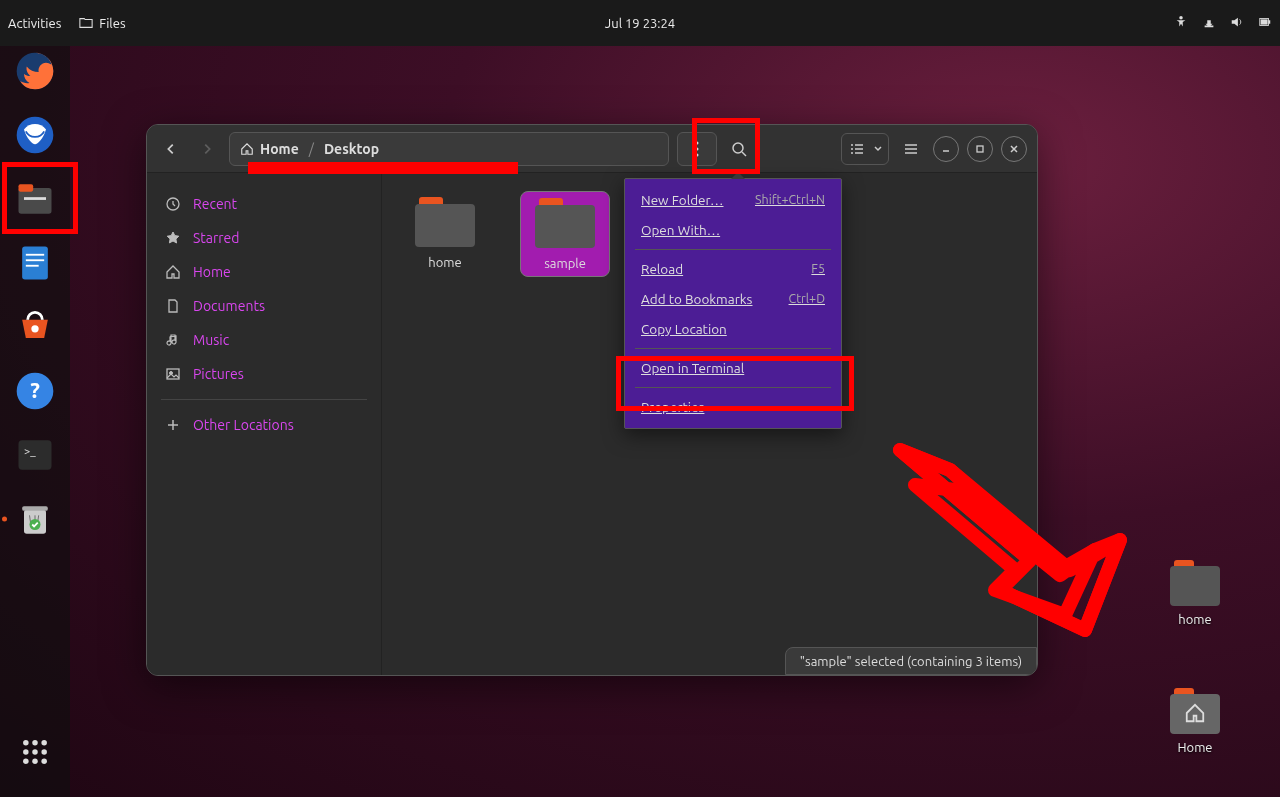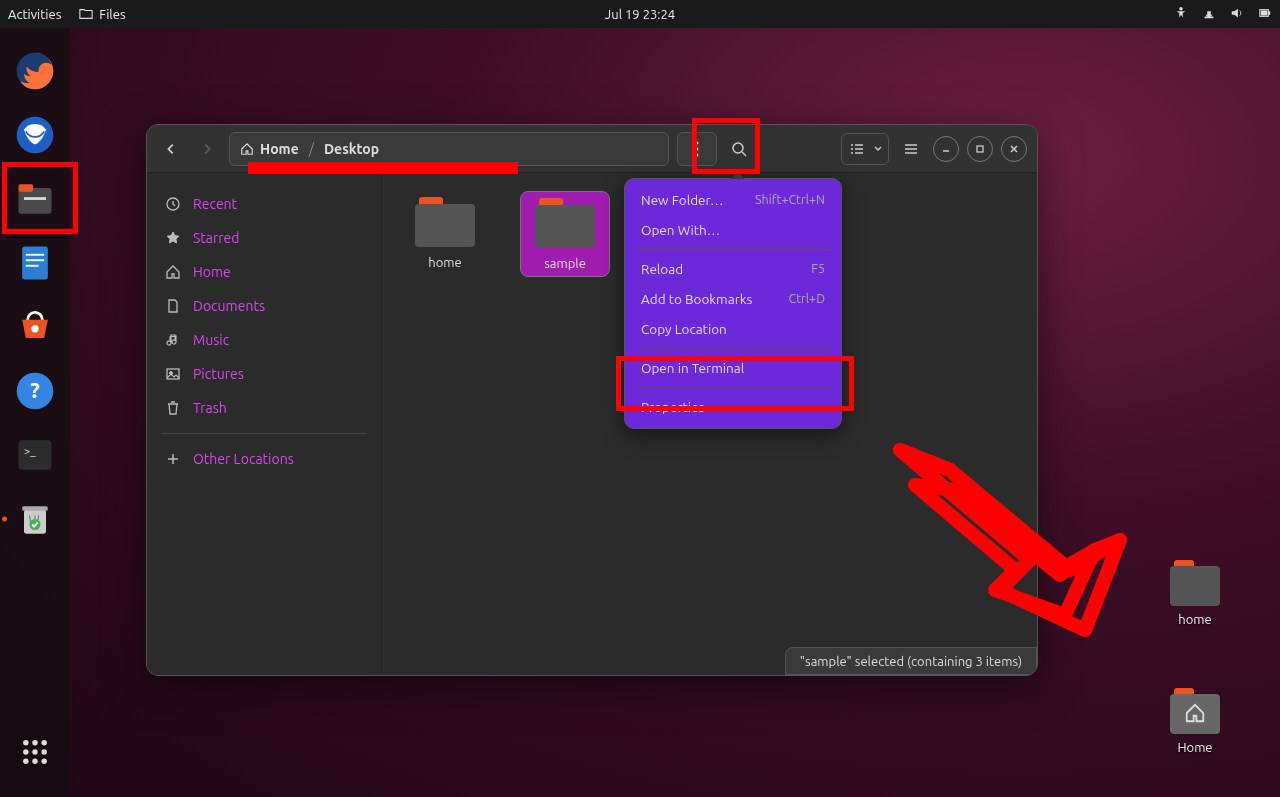--- a/index.html
+++ b/index.html
@@ -6,21 +6,21 @@
 html, body { width: 1280px; height: 797px; overflow: hidden; background: #2c0b1e; }
 
 
 .desktop {
   position: absolute; inset: 0;
   background: radial-gradient(ellipse at 80% 20%, #6b1f3e 0%, #3d0e26 40%, #1f0613 100%);
 }
 
 
 .topbar {
-  position: absolute; top: 0; left: 0; right: 0; height: 28px;
+  position: absolute; top: 0; left: 0; right: 0; height: 46px;
   background: #1a1a1a; color: #eee; font-size: 13px;
   display: flex; align-items: center; padding: 0 8px; z-index: 100;
 }
 .topbar .left { display: flex; gap: 18px; align-items: center; }
 .topbar .center { position: absolute; left: 50%; transform: translateX(-50%); }
 .topbar .right { margin-left: auto; display: flex; gap: 14px; align-items: center; }
 .topbar .icon-btn { display: inline-flex; align-items: center; gap: 6px; cursor: pointer; }
 .topbar svg { width: 14px; height: 14px; fill: #ddd; }
 
 
@@ -82,23 +82,24 @@
 
 
 .folder-glyph { position: relative; }
 .folder-glyph .tab { position: absolute; top: 0; left: 4px; width: 40%; height: 20%; background: #e95420; border-radius: 3px 3px 0 0; }
 .folder-glyph .body { position: absolute; top: 14%; left: 0; right: 0; bottom: 0; background: #555; border-radius: 4px; }
 .folder-glyph.light .body { background: #666; }
 
 
 .context-menu {
   position: absolute; left: 624px; top: 178px; width: 218px;
-  background: #6d28d9; border: 1px solid #555; border-radius: 10px;
+  background: #4c1d95; border: 1px solid #555; border-radius: 2px;
   padding: 6px 0; z-index: 200; color: #ddd; font-size: 13.5px;
   box-shadow: 0 6px 20px rgba(0,0,0,0.5);
+  text-decoration: underline;
 }
 .context-menu::before {
   content: ""; position: absolute; top: -7px; left: 106px;
   border-left: 7px solid transparent; border-right: 7px solid transparent; border-bottom: 7px solid #3a3a3a;
 }
 .menu-item { display: flex; justify-content: space-between; padding: 7px 16px; cursor: pointer; }
 .menu-item .shortcut { color: #aaa; font-size: 12.5px; }
 .menu-sep { height: 1px; background: #555; margin: 4px 10px; }
 
 
@@ -342,26 +343,20 @@
           <span>Music</span>
         </div>
       <div class="side-item">
           <svg viewBox="0 0 16 16">
             <rect x="2" y="3" width="12" height="10" fill="none" stroke-width="1.3"></rect>
             <circle cx="6" cy="7" r="1.5"></circle>
             <path d="M2 12l4-4 3 3 2-2 3 3" fill="none" stroke-width="1.2"></path>
           </svg>
           <span>Pictures</span>
         </div>
-      <div class="side-item">
-          <svg viewBox="0 0 16 16">
-            <path d="M4 4h8l-1 10H5zM3 4h10M6 2h4" fill="none" stroke-width="1.3"></path>
-          </svg>
-          <span>Trash</span>
-        </div>
       <div class="side-sep"></div>
       <div class="side-item">
           <svg viewBox="0 0 16 16">
             <path d="M8 3v10M3 8h10" stroke-width="1.5"></path>
           </svg>
           <span>Other Locations</span>
         </div>
     </div>
 
     <div class="fm-content">

